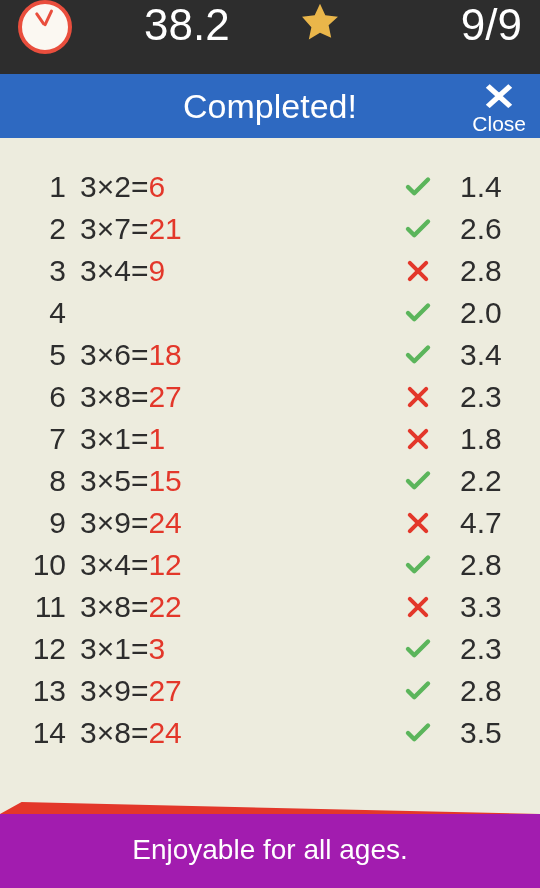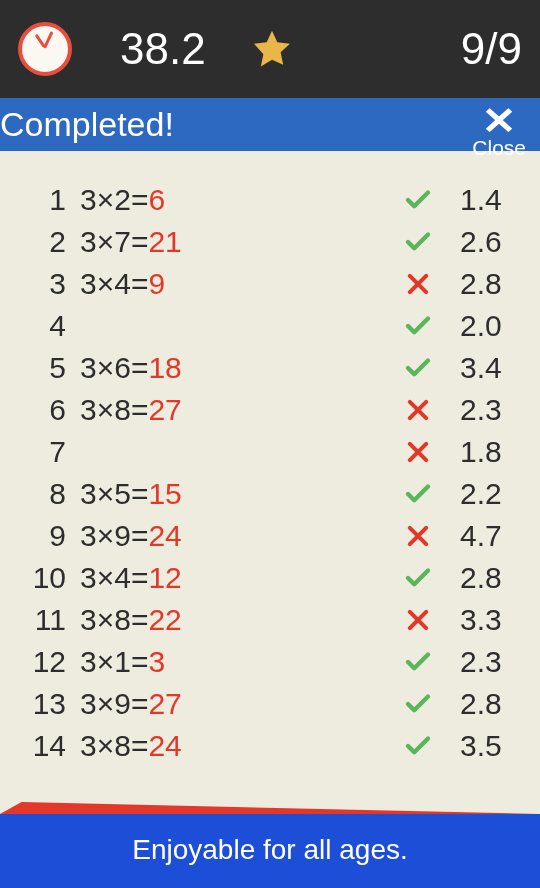--- a/index.html
+++ b/index.html
@@ -1,36 +1,36 @@
 <!DOCTYPE html>
 <html><head>
 <meta charset="utf-8">
 <style>
   html,body{margin:0;padding:0;width:540px;height:888px;overflow:hidden;font-family:'Segoe UI',Arial,sans-serif;background:#edecde;}
-  .topbar{background:#2d2d2d;height:74px;display:flex;align-items:center;color:#fff;padding:12px 18px;}
+  .topbar{background:#2d2d2d;height:74px;display:flex;color:#fff;padding:0 18px;gap:24px;}
   .clock{width:46px;height:46px;border-radius:50%;background:#fbf8f2;border:4px solid #e94e3d;position:relative;flex-shrink:0;}
   .clock::before{content:"";position:absolute;width:3px;height:15px;background:#e94e3d;top:6px;left:21px;border-radius:2px;transform-origin:bottom center;transform:rotate(-35deg);}
   .clock::after{content:"";position:absolute;width:3px;height:18px;background:#e94e3d;top:4px;left:21px;border-radius:2px;transform-origin:bottom center;transform:rotate(25deg);}
   .time{font-size:44px;font-weight:400;margin-left:48px;}
   .star{margin-left:44px;}
   .score{font-size:44px;font-weight:400;margin-left:auto;}
-  .header{background:#2e69c1;color:#fff;height:53px;display:flex;align-items:center;justify-content:flex-start;position:relative;}
+  .header{background:#2e69c1;color:#fff;height:64px;display:flex;align-items:center;justify-content:center;position:relative;}
   .header-title{font-size:34px;font-weight:400;}
   .close{position:absolute;right:14px;top:6px;display:flex;flex-direction:column;align-items:center;color:#fff;}
   .close-x{font-size:38px;font-weight:900;line-height:34px;transform:scaleX(1.1);}
   .close-lbl{font-size:21px;margin-top:-2px;}
   .list{padding:28px 24px 0 24px;}
   .row{display:flex;align-items:center;font-size:30px;color:#2d2d2d;line-height:42px;font-weight:400;}
   .idx{width:42px;text-align:right;margin-right:14px;}
   .eq{flex:0 0 auto;}
   .ans{color:#e3372a;}
   .spacer{flex:1;}
   .mark{width:36px;display:flex;justify-content:center;margin-right:24px;}
   .rtime{width:56px;text-align:left;}
-  .footer{position:absolute;bottom:0;left:0;right:0;background:#1d4ed8;color:#fff;text-align:center;font-size:28px;padding:20px 0 22px;}
+  .footer{position:absolute;bottom:0;left:0;right:0;background:#a21caf;color:#fff;text-align:center;font-size:28px;padding:20px 0 22px;}
   .footer::before{content:"";position:absolute;top:-12px;left:0;right:0;height:12px;background:#e3372a;clip-path:polygon(0 100%,4% 0,100% 100%);}
   svg{display:block;}
 </style>
 </head>
 <body>
 
 <div class="topbar">
   <div class="clock"></div>
   <div class="time">38.2</div>
   <div class="star">
@@ -110,20 +110,21 @@
       <span class="spacer"></span>
       <span class="mark">
         <svg width="28" height="28" viewBox="0 0 24 24">
           <path fill="none" stroke="#e3372a" stroke-width="3.5" stroke-linecap="round" d="M5 5l14 14M19 5L5 19"></path>
         </svg>
       </span>
       <span class="rtime">2.3</span>
     </div>
     <div class="row">
       <span class="idx">7</span>
+      <span class="eq">3×1=<span class="ans">1</span></span>
       <span class="spacer"></span>
       <span class="mark">
         <svg width="28" height="28" viewBox="0 0 24 24">
           <path fill="none" stroke="#e3372a" stroke-width="3.5" stroke-linecap="round" d="M5 5l14 14M19 5L5 19"></path>
         </svg>
       </span>
       <span class="rtime">1.8</span>
     </div>
     <div class="row">
       <span class="idx">8</span>

